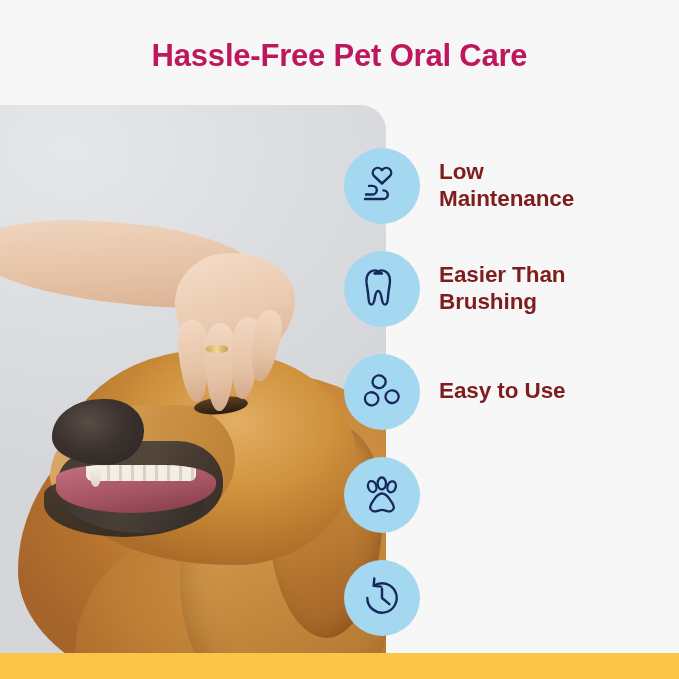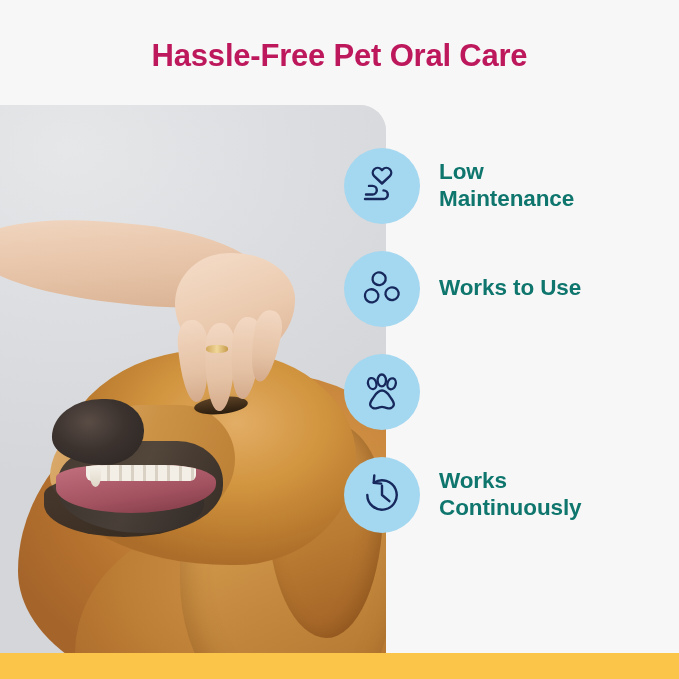--- a/index.html
+++ b/index.html
@@ -248,21 +248,21 @@
     z-index: 3;
   }
   .icon-circle svg {
     display: block;
   }
   .feature-label {
     margin-left: 19px;
     font-size: 22.5px;
     font-weight: bold;
     line-height: 1.16;
-    color: #0f766e;
+    color: #7f1d1d;
     letter-spacing: -0.1px;
     white-space: pre-line;
   }
 
   
   .bottom-bar {
     position: absolute;
     left: 0;
     bottom: 0;
     width: 679px;
@@ -309,30 +309,39 @@
         <svg width="46" height="46" viewBox="0 0 46 46" fill="none" stroke="#16285c" stroke-width="2.4" stroke-linecap="round" stroke-linejoin="round">
           <path d="M23 20.5 L15.2 13.2 a4.9 4.9 0 0 1 7-6.9 L23 7.2 l0.8-0.9 a4.9 4.9 0 0 1 7 6.9 Z"></path>
           <path d="M7 31.5 h6.5 a4.3 4.3 0 0 0 0-8.6 H10"></path>
           <path d="M6 36 h18.5 a4.3 4.3 0 0 0 0-8.6"></path>
         </svg>
       </div>
       <div class="feature-label">Low
 Maintenance</div>
     </div>
 
+    <div class="feature-row">
+      <div class="icon-circle">
+        <svg width="42" height="46" viewBox="0 0 42 46" fill="none" stroke="#16285c" stroke-width="2.4" stroke-linecap="round" stroke-linejoin="round">
+          <path d="M21 7.5 c-3.4-3.2-8.2-4-11.6-1.7 -3.6 2.4-4.6 7.6-3.6 13.2 0.9 5 1.4 8.4 1.7 13 0.2 3.2 0.6 6.4 2.7 6.6 2.2 0.2 2.9-2.6 3.5-6.2 0.6-3.5 1.1-7.4 3.4-7.4 2.3 0 3 3.8 3.6 7.4 0.6 3.6 1.3 6.4 3.5 6.2 2.1-0.2 2.5-3.4 2.7-6.6 0.3-4.6 0.8-8 1.7-13 1-5.6 0-10.8-3.6-13.2 -3.4-2.3-8.2-1.5-11.6 1.7 Z"></path>
+        </svg>
+      </div>
+      <div class="feature-label">Easier Than
+Brushing</div>
+    </div>
 
     <div class="feature-row">
       <div class="icon-circle">
         <svg width="44" height="44" viewBox="0 0 44 44" fill="none" stroke="#16285c" stroke-width="2.3" stroke-linecap="round" stroke-linejoin="round">
           <path d="M17.5 5.5 c3.4-0.8 7.5 1.6 8.1 5.1 0.6 3.6-2.2 7.1-5.6 7.5 -3.6 0.4-7-2.1-7.4-5.3 -0.4-3.3 1.8-6.5 4.9-7.3 Z"></path>
           <path d="M9.5 22.5 c3.6-1 8 1.3 8.8 4.9 0.8 3.7-2 7.4-5.6 7.9 -3.7 0.5-7.3-2.2-7.7-5.6 -0.4-3.4 1.6-6.4 4.5-7.2 Z"></path>
           <path d="M30.5 20.5 c3.4-0.9 7.4 1.4 8.1 4.9 0.7 3.6-2.1 7.1-5.6 7.6 -3.6 0.5-7-2-7.5-5.3 -0.5-3.3 1.8-6.4 5-7.2 Z"></path>
         </svg>
       </div>
-      <div class="feature-label">Works to Use</div>
+      <div class="feature-label">Easy to Use</div>
     </div>
 
     <div class="feature-row">
       <div class="icon-circle">
         <svg width="44" height="44" viewBox="0 0 44 44" fill="none" stroke="#16285c" stroke-width="2.3" stroke-linecap="round" stroke-linejoin="round">
           <ellipse cx="12.2" cy="13.6" rx="4.1" ry="5.6" transform="rotate(-16 12.2 13.6)"></ellipse>
           <ellipse cx="21.8" cy="10.4" rx="4.2" ry="5.9"></ellipse>
           <ellipse cx="31.6" cy="13.8" rx="4.1" ry="5.6" transform="rotate(16 31.6 13.8)"></ellipse>
           <path d="M22 20.5 c4.3 0 6.4 3.7 8.3 6.6 1.9 2.9 4.1 5.1 3.5 8 -0.6 2.8-3.8 3.6-6.6 3 -2.4-0.5-3.8-1.2-5.2-1.2 -1.4 0-2.8 0.7-5.2 1.2 -2.8 0.6-6-0.2-6.6-3 -0.6-2.9 1.6-5.1 3.5-8 1.9-2.9 4-6.6 8.3-6.6 Z"></path>
         </svg>
@@ -340,21 +349,19 @@
     </div>
 
     <div class="feature-row">
       <div class="icon-circle">
         <svg width="46" height="46" viewBox="0 0 46 46" fill="none" stroke="#16285c" stroke-width="2.4" stroke-linecap="round" stroke-linejoin="round">
           <path d="M8.3 22.9 a14.7 14.7 0 1 0 6.6-12.2"></path>
           <polyline points="15.3,3.4 14.7,10.9 22.2,11.6"></polyline>
           <polyline points="23,13.6 23,23 30.4,29.2"></polyline>
         </svg>
       </div>
-      <div class="feature-label">Works
-Continuously</div>
     </div>
 
   </div>
 
   <div class="bottom-bar"></div>
 
 </div>
 
 </body></html>

